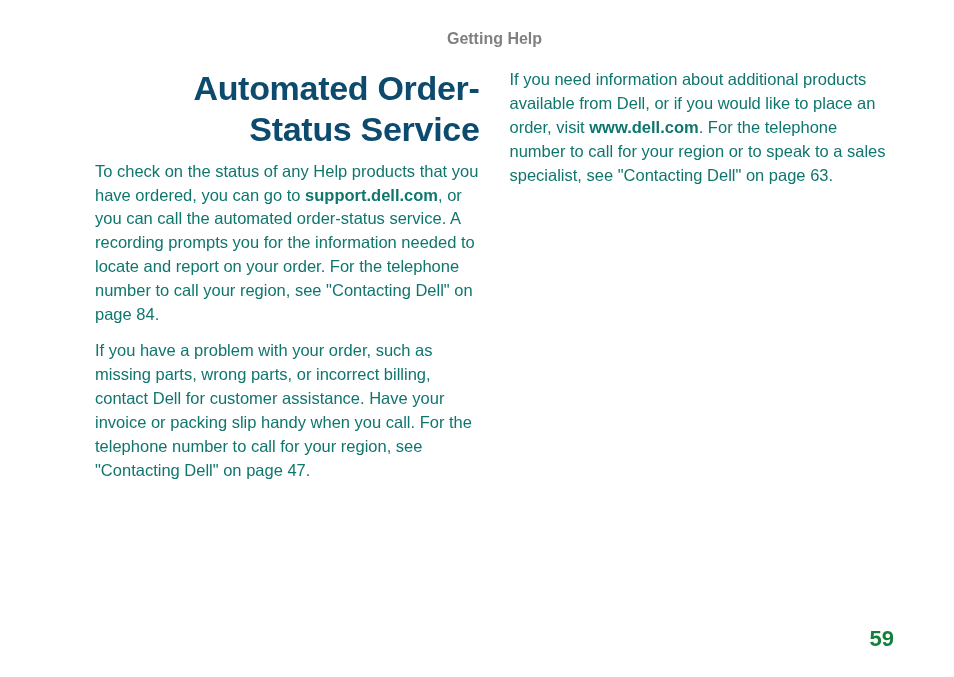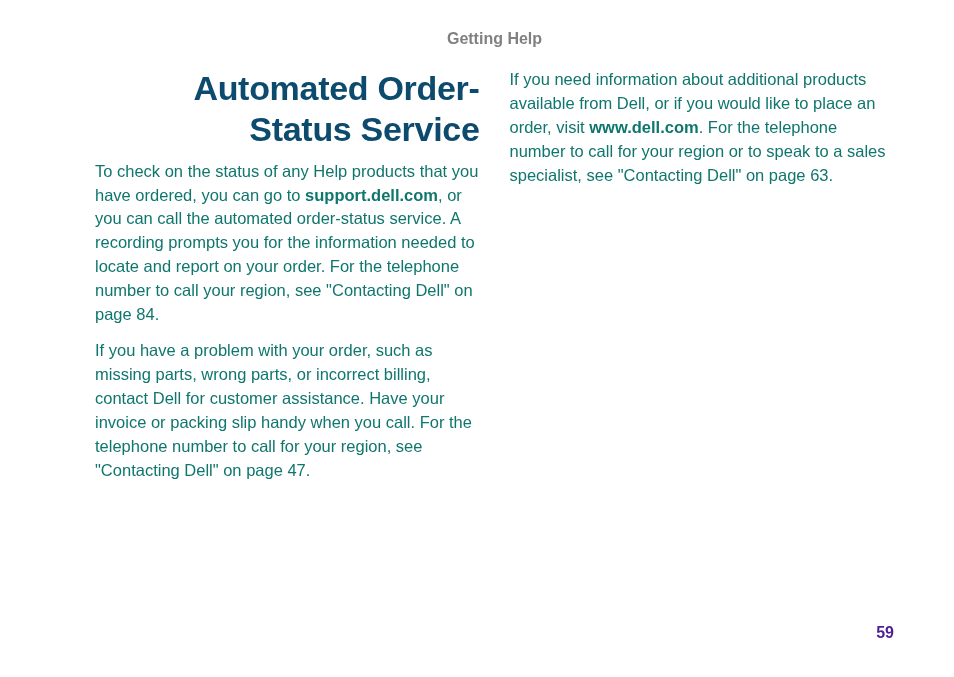--- a/index.html
+++ b/index.html
@@ -44,25 +44,25 @@
       font-size: 16.5px;
       line-height: 1.45;
       margin-bottom: 12px;
       color: #0f766e;
     }
     .bold {
       font-weight: bold;
     }
     .page-number {
       position: absolute;
-      bottom: 35px;
+      bottom: 25px;
       right: 60px;
-      font-size: 16px;
+      font-size: 22px;
       font-weight: bold;
-      color: #4c1d95;
+      color: #15803d;
     }
   </style>
 </head>
 <body>
 
 <div class="header-text">Getting Help</div>
 
 <div class="columns">
   <div class="col">
     <h2>Automated Order-Status Service</h2>

